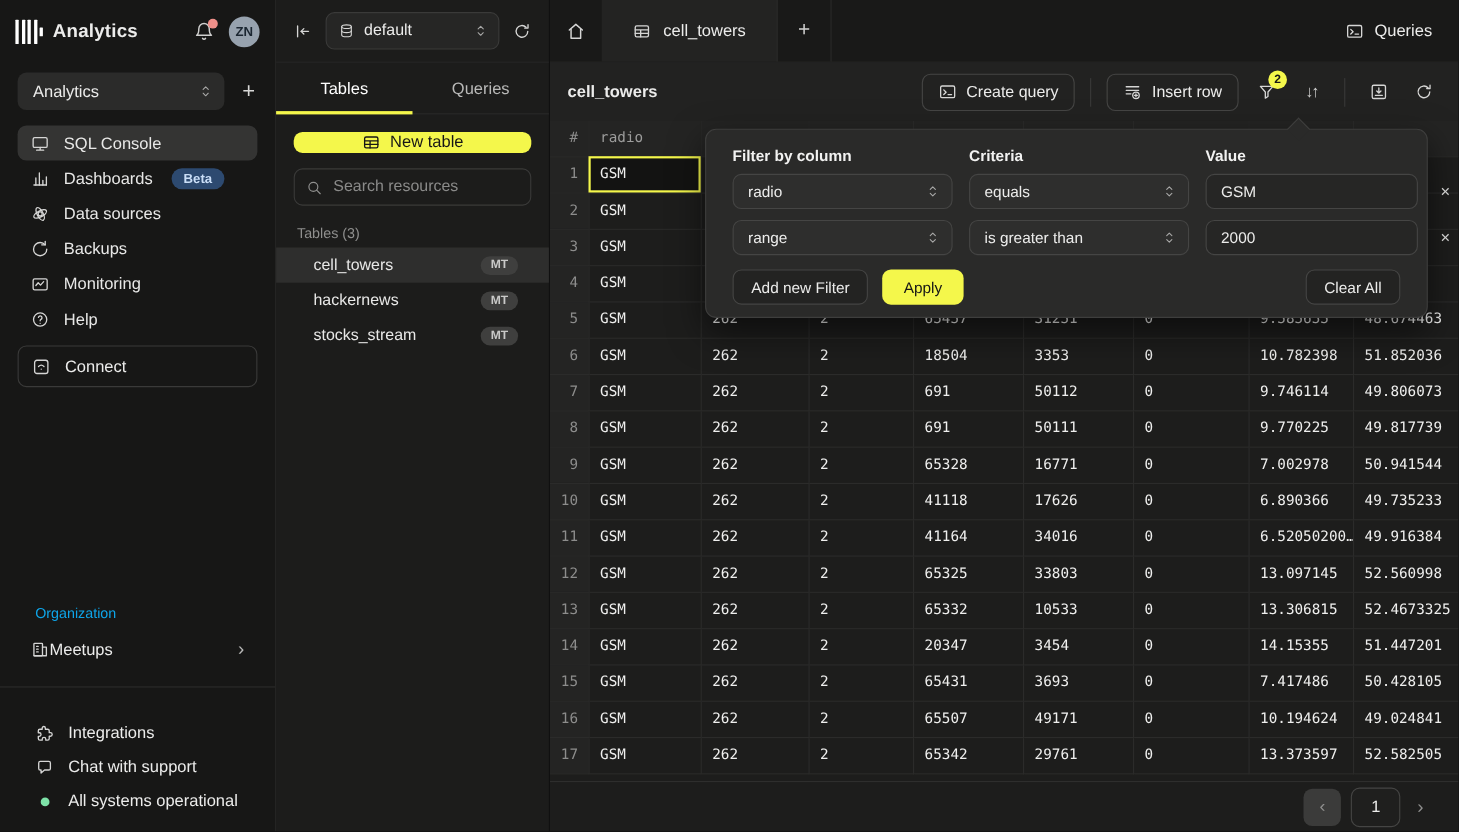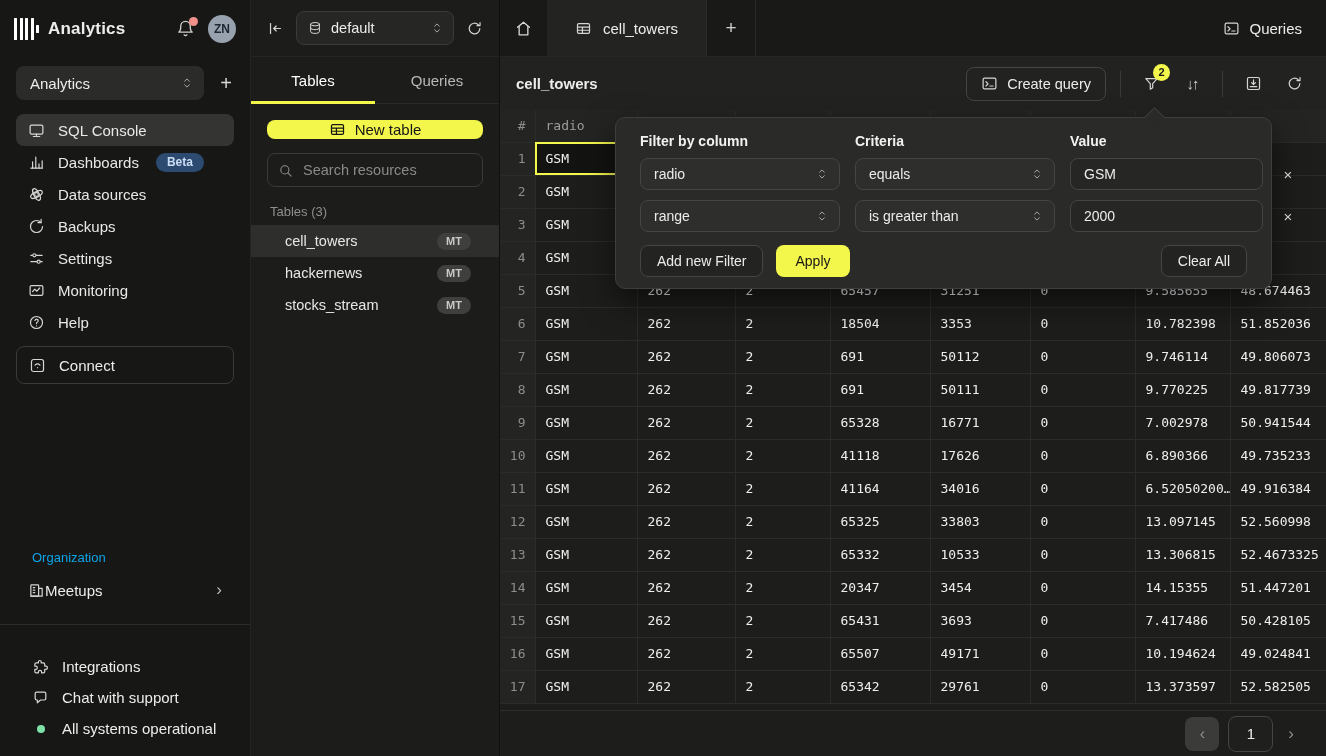--- a/index.html
+++ b/index.html
@@ -114,21 +114,21 @@
   
   .pagination{height:46px;flex:0 0 auto;border-top:1px solid #2e2e2d;display:flex;align-items:center;
               justify-content:flex-end;gap:9px;padding:0 26px;background:#1d1d1c}
   .pg-prev{width:34px;height:34px;background:#3b3b3a;border-radius:8px;color:#8f8f8e;display:flex;
            align-items:center;justify-content:center;font-size:16px}
   .pg-current{min-width:45px;height:36px;border:1px solid #454544;border-radius:8px;background:#1f1f1e;
               display:flex;align-items:center;justify-content:center;font-size:15px}
   .pg-next{color:#8f8f8e;font-size:17px;padding:0 6px}
 
   
-  .filter-popup{position:absolute;left:615px;top:117px;width:657px;height:172px;background:#2a2a29;
+  .filter-popup{position:absolute;left:641px;top:117px;width:657px;height:172px;background:#2a2a29;
                 border:1px solid #3e3e3d;border-radius:10px;box-shadow:0 12px 32px rgba(0,0,0,.55);
                 padding:15px 24px 0;z-index:10}
   .filter-popup::before{content:"";position:absolute;top:-8px;left:531px;width:14px;height:14px;
                 background:#2a2a29;border-left:1px solid #3e3e3d;border-top:1px solid #3e3e3d;
                 transform:rotate(45deg)}
   .filter-grid{display:grid;grid-template-columns:200px 200px 193px 20px;column-gap:15px;row-gap:10px;align-items:center}
   .flabel{font-size:14px;font-weight:600;color:#f2f2f1;margin-bottom:-1px}
   .fselect{height:32px;background:#2e2e2d;border:1px solid #454544;border-radius:8px;display:flex;
            align-items:center;padding:0 10px 0 13px;font-size:14px}
   .fselect .updown{margin-left:auto;color:#a9a9a8}
@@ -213,30 +213,20 @@
           <span>Data sources</span>
         </div>
         <div class="nav-item">
           <span class="icn">
             <svg viewBox="0 0 24 24">
               <path d="M20.5 12A8.5 8.5 0 1 1 12 3.5c2.6 0 4.9 1.2 6.5 3"></path>
               <path d="M18.5 2v4.5H14"></path>
             </svg>
           </span>
           <span>Backups</span>
-        </div>
-        <div class="nav-item">
-          <span class="icn">
-            <svg viewBox="0 0 24 24">
-              <path d="M4 7.5h16M4 16.5h16"></path>
-              <circle cx="9" cy="7.5" r="2.2" fill="#171716"></circle>
-              <circle cx="15" cy="16.5" r="2.2" fill="#171716"></circle>
-            </svg>
-          </span>
-          <span>Settings</span>
         </div>
         <div class="nav-item">
           <span class="icn">
             <svg viewBox="0 0 24 24">
               <rect x="3" y="5" width="18" height="14" rx="2"></rect>
               <path d="M6.5 13.5l3-3.5 3 3 4-4.5"></path>
             </svg>
           </span>
           <span>Monitoring</span>
         </div>
@@ -417,20 +407,30 @@
           <span class="icn">
               <svg viewBox="0 0 24 24">
                 <rect x="3" y="4.5" width="18" height="15" rx="2"></rect>
                 <path d="M7 9.5l3 3-3 3"></path>
                 <path d="M12.5 15.5H17"></path>
               </svg>
             </span>
           <span>Create query</span>
         </button>
         <span class="vdivider"></span>
+        <button class="btn-outline">
+          <span class="icn">
+              <svg viewBox="0 0 24 24">
+                <path d="M4 5.5h16M4 10h16M4 14.5h6"></path>
+                <circle cx="16.5" cy="16.5" r="4.2"></circle>
+                <path d="M16.5 14.6v3.8M14.6 16.5h3.8"></path>
+              </svg>
+            </span>
+          <span>Insert row</span>
+        </button>
         <span class="icon-btn">
           <span class="icn">
               <svg viewBox="0 0 24 24">
                 <path d="M4 5h16l-6.3 7.2V18l-3.4 2v-7.8z"></path>
               </svg>
             </span>
           <span class="filter-badge">2</span>
         </span>
         <span class="icon-btn">
           <span class="sort-glyph">↓↑</span>

